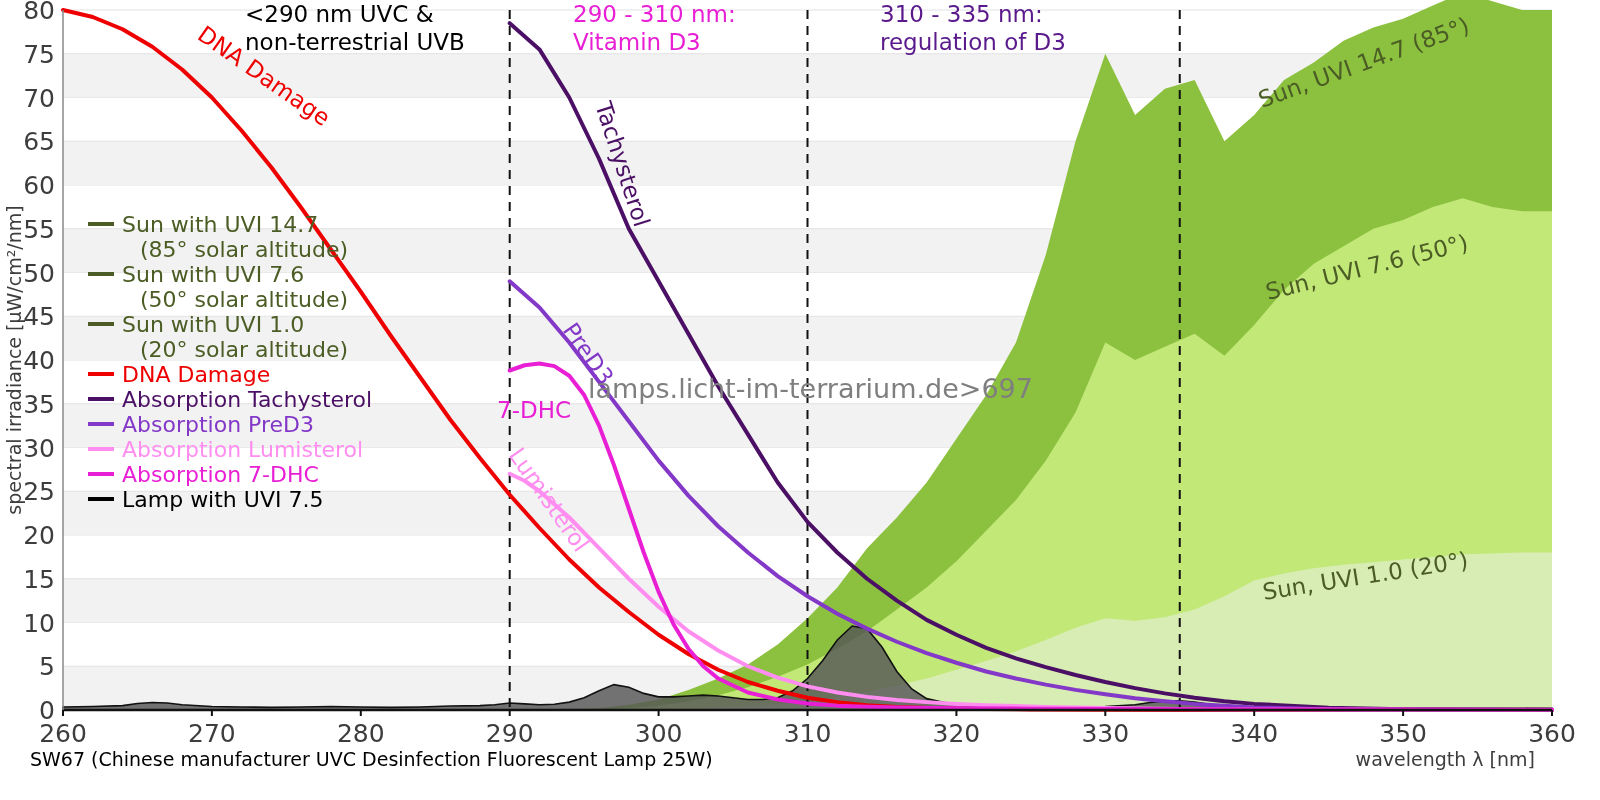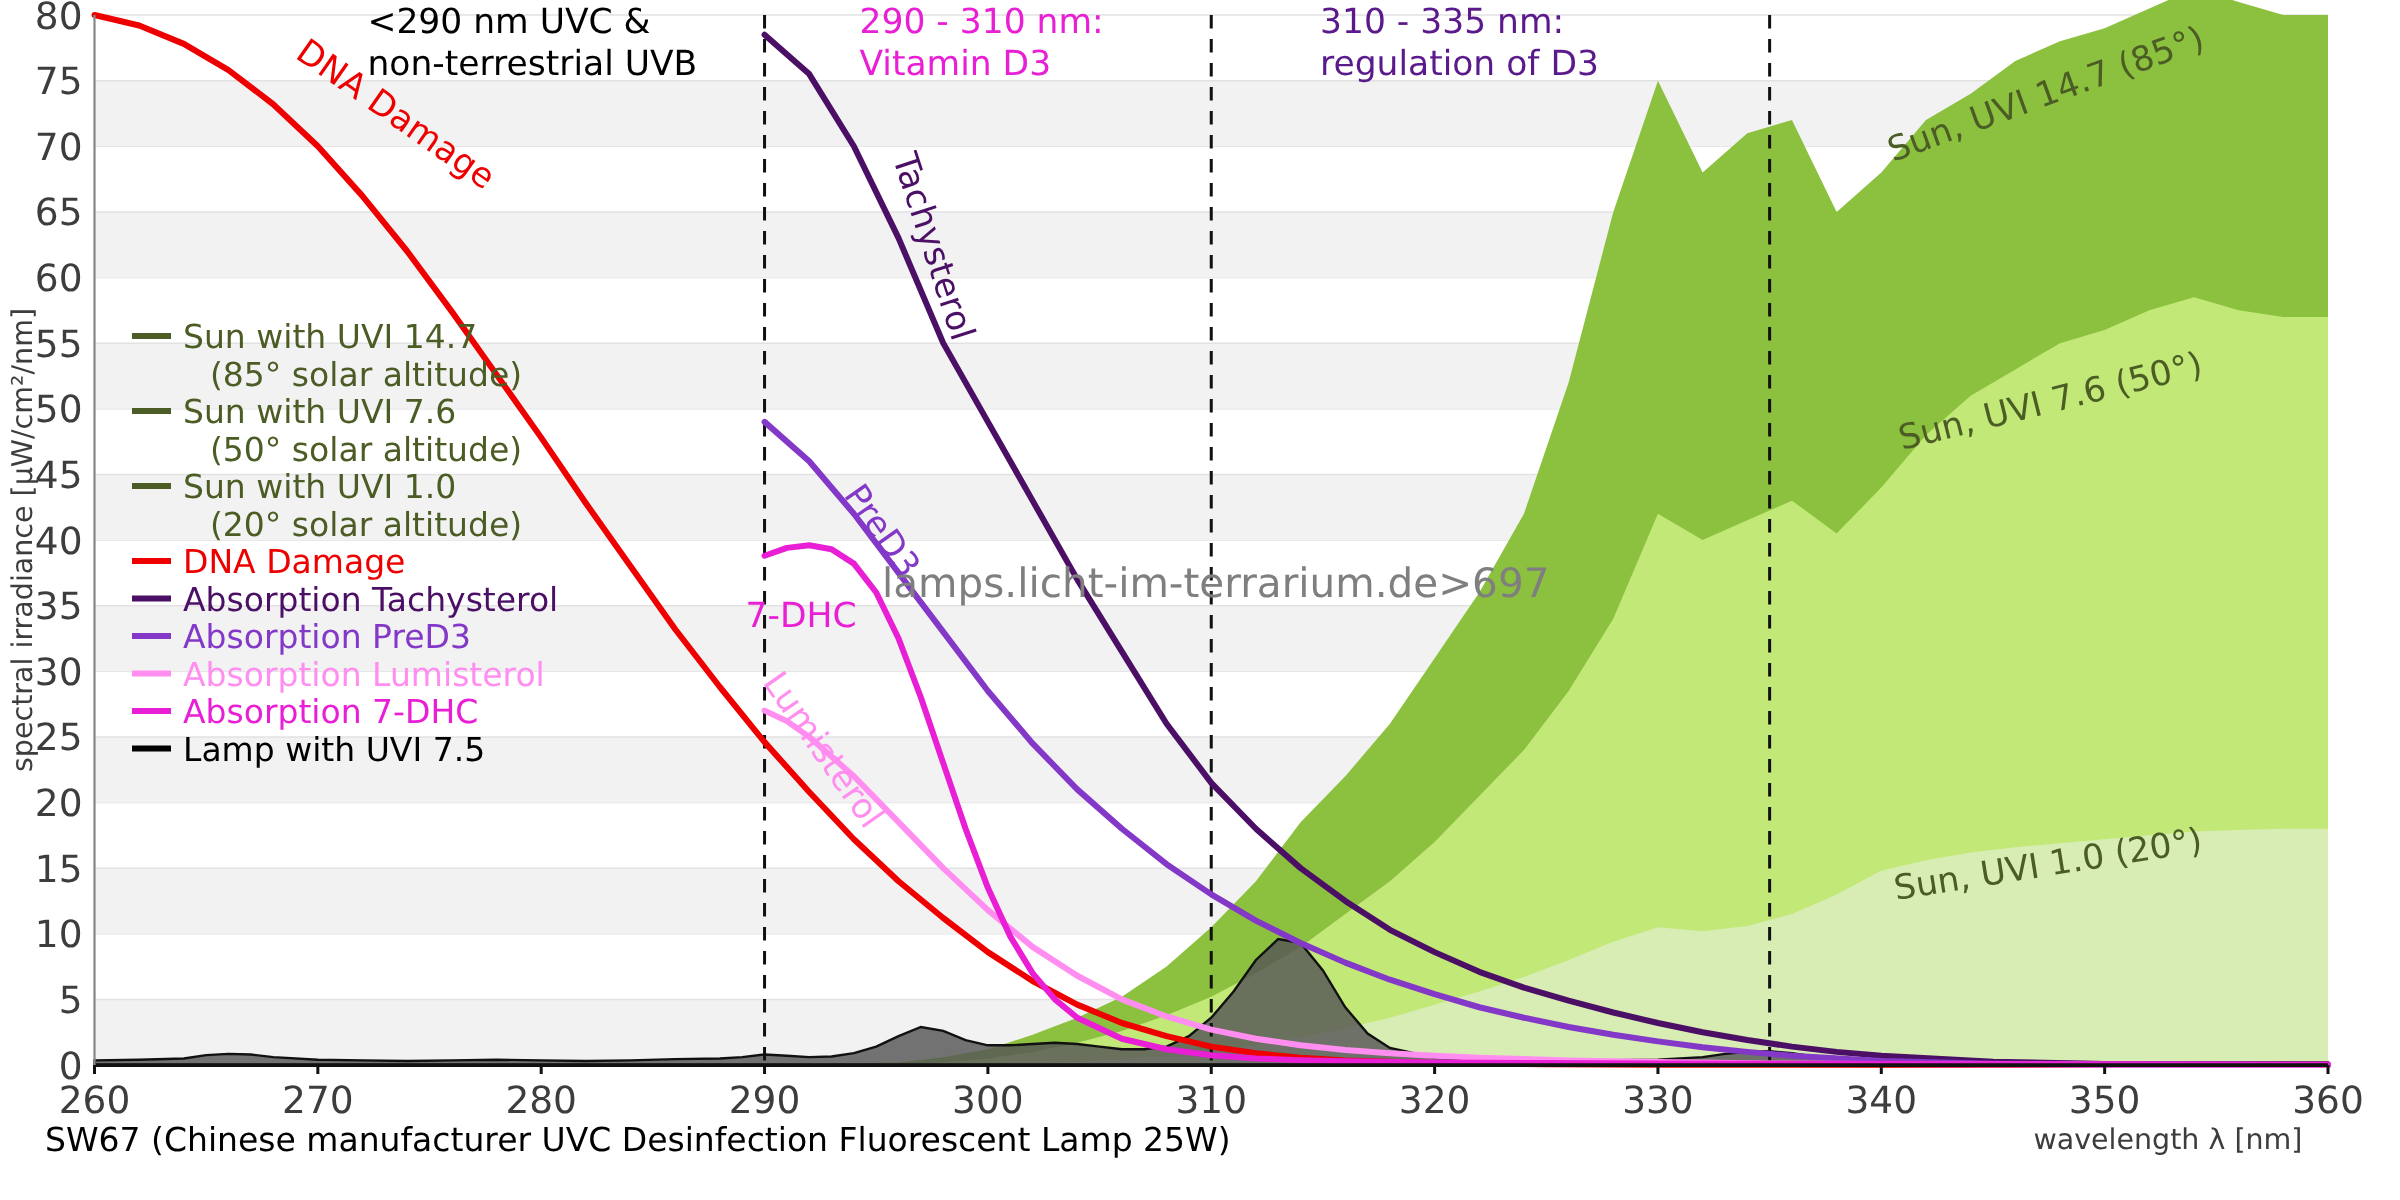--- a/index.html
+++ b/index.html
@@ -7,21 +7,21 @@
        font-family:"DejaVu Sans","Liberation Sans",sans-serif;}
   #stage{position:relative;width:1600px;height:800px;background:#fff;}
   svg.fig{position:absolute;left:0;top:0;width:1600px;height:800px;}
   .tick{font-size:25px;fill:#3d3d3d;}
   .axname{font-size:19px;fill:#3d3d3d;}
   .legtext{font-size:22px;}
   .annot{font-size:23px;}
   .curvelab{font-size:23px;}
   .sunlab{font-size:23px;fill:#4b5d24;}
   .wm{font-size:27px;fill:#7f7f7f;}
-  .caption{font-size:22px;fill:#1a1ad0;}
+  .caption{font-size:19px;fill:#1a1ad0;}
 </style>
 </head>
 <body>
 
 <div id="stage">
   <svg class="fig" id="svgfig" viewBox="0 0 1600 800">
 
     <g id="bands">
         <rect x="63" y="666.25" width="1489" height="43.75" fill="#f2f2f2"></rect>
         <line x1="63" y1="666.25" x2="1552" y2="666.25" stroke="#e2e2e2" stroke-width="1"></line>

